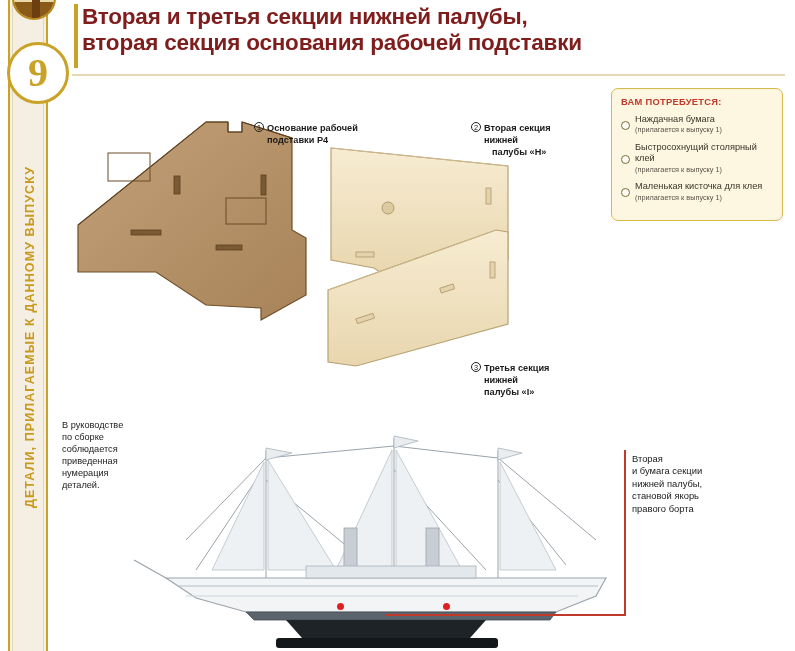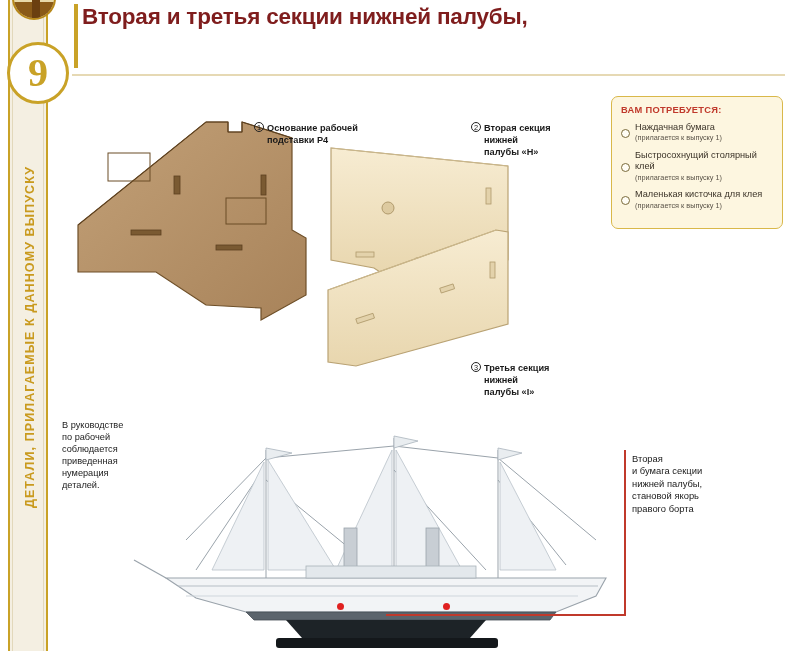--- a/index.html
+++ b/index.html
@@ -126,21 +126,21 @@
   
   .content {
     position: absolute;
     left: 56px; top: 80px;
     width: 739px; height: 571px;
   }
 
   
   .needs-box {
     position: absolute;
-    right: 12px; top: 16px;
+    right: 12px; top: 8px;
     width: 172px;
     background: #fdf6e0;
     border: 1.5px solid #d9b84a;
     border-radius: 7px;
     padding: 8px 9px 10px 9px;
   }
   .needs-title {
     font-size: 9.3px;
     font-weight: bold;
     color: #c0392b;
@@ -265,20 +265,21 @@
       <div class="lg2"></div>
   </div>
   <div class="issue-badge">
     <span>9</span>
   </div>
 
   <div class="header">
     <div class="rule"></div>
     <h1>
       <span>Вторая и третья секции нижней палубы,</span><br>
+      <span>вторая секция основания рабочей подставки</span>
     </h1>
   </div>
   <div class="header-underline"></div>
 
   <div class="content">
 
     <svg class="parts-svg" viewBox="0 0 739 571">
       <defs>
         <linearGradient id="mdf" x1="0" y1="0" x2="1" y2="1">
           <stop offset="0%" stop-color="#c2a077"></stop>
@@ -321,21 +322,21 @@
       </g>
     </svg>
 
     <div class="part-label label-1">
       <span class="num">1</span><span>Основание рабочей</span><br>
       <span style="margin-left:13px">подставки P4</span>
     </div>
     <div class="part-label label-2">
       <span class="num">2</span><span>Вторая секция</span><br>
       <span style="margin-left:13px">нижней</span><br>
-      <span style="margin-left:13px">палубы «H»</span>
+      <span style="margin-left:21px">палубы «H»</span>
     </div>
     <div class="part-label label-3">
       <span class="num">3</span><span>Третья секция</span><br>
       <span style="margin-left:13px">нижней</span><br>
       <span style="margin-left:13px">палубы «I»</span>
     </div>
 
     <div class="needs-box">
       <div class="needs-title">ВАМ ПОТРЕБУЕТСЯ:</div>
 
@@ -359,21 +360,21 @@
         <div class="needs-bullet"></div>
         <div class="needs-text">
           <span>Маленькая кисточка для клея</span>
           <span class="needs-sub">(прилагается к выпуску 1)</span>
         </div>
       </div>
     </div>
 
     <div class="note">
       <span>В руководстве</span><br>
-      <span>по рабочей</span><br>
+      <span>по сборке</span><br>
       <span>соблюдается</span><br>
       <span>приведенная</span><br>
       <span>нумерация</span><br>
       <span>деталей.</span>
     </div>
 
     <svg class="ship-svg" viewBox="0 0 520 230">
 
       <g stroke="#9aa3ab" stroke-width="1" fill="none">
         <line x1="140" y1="30" x2="140" y2="160"></line>

